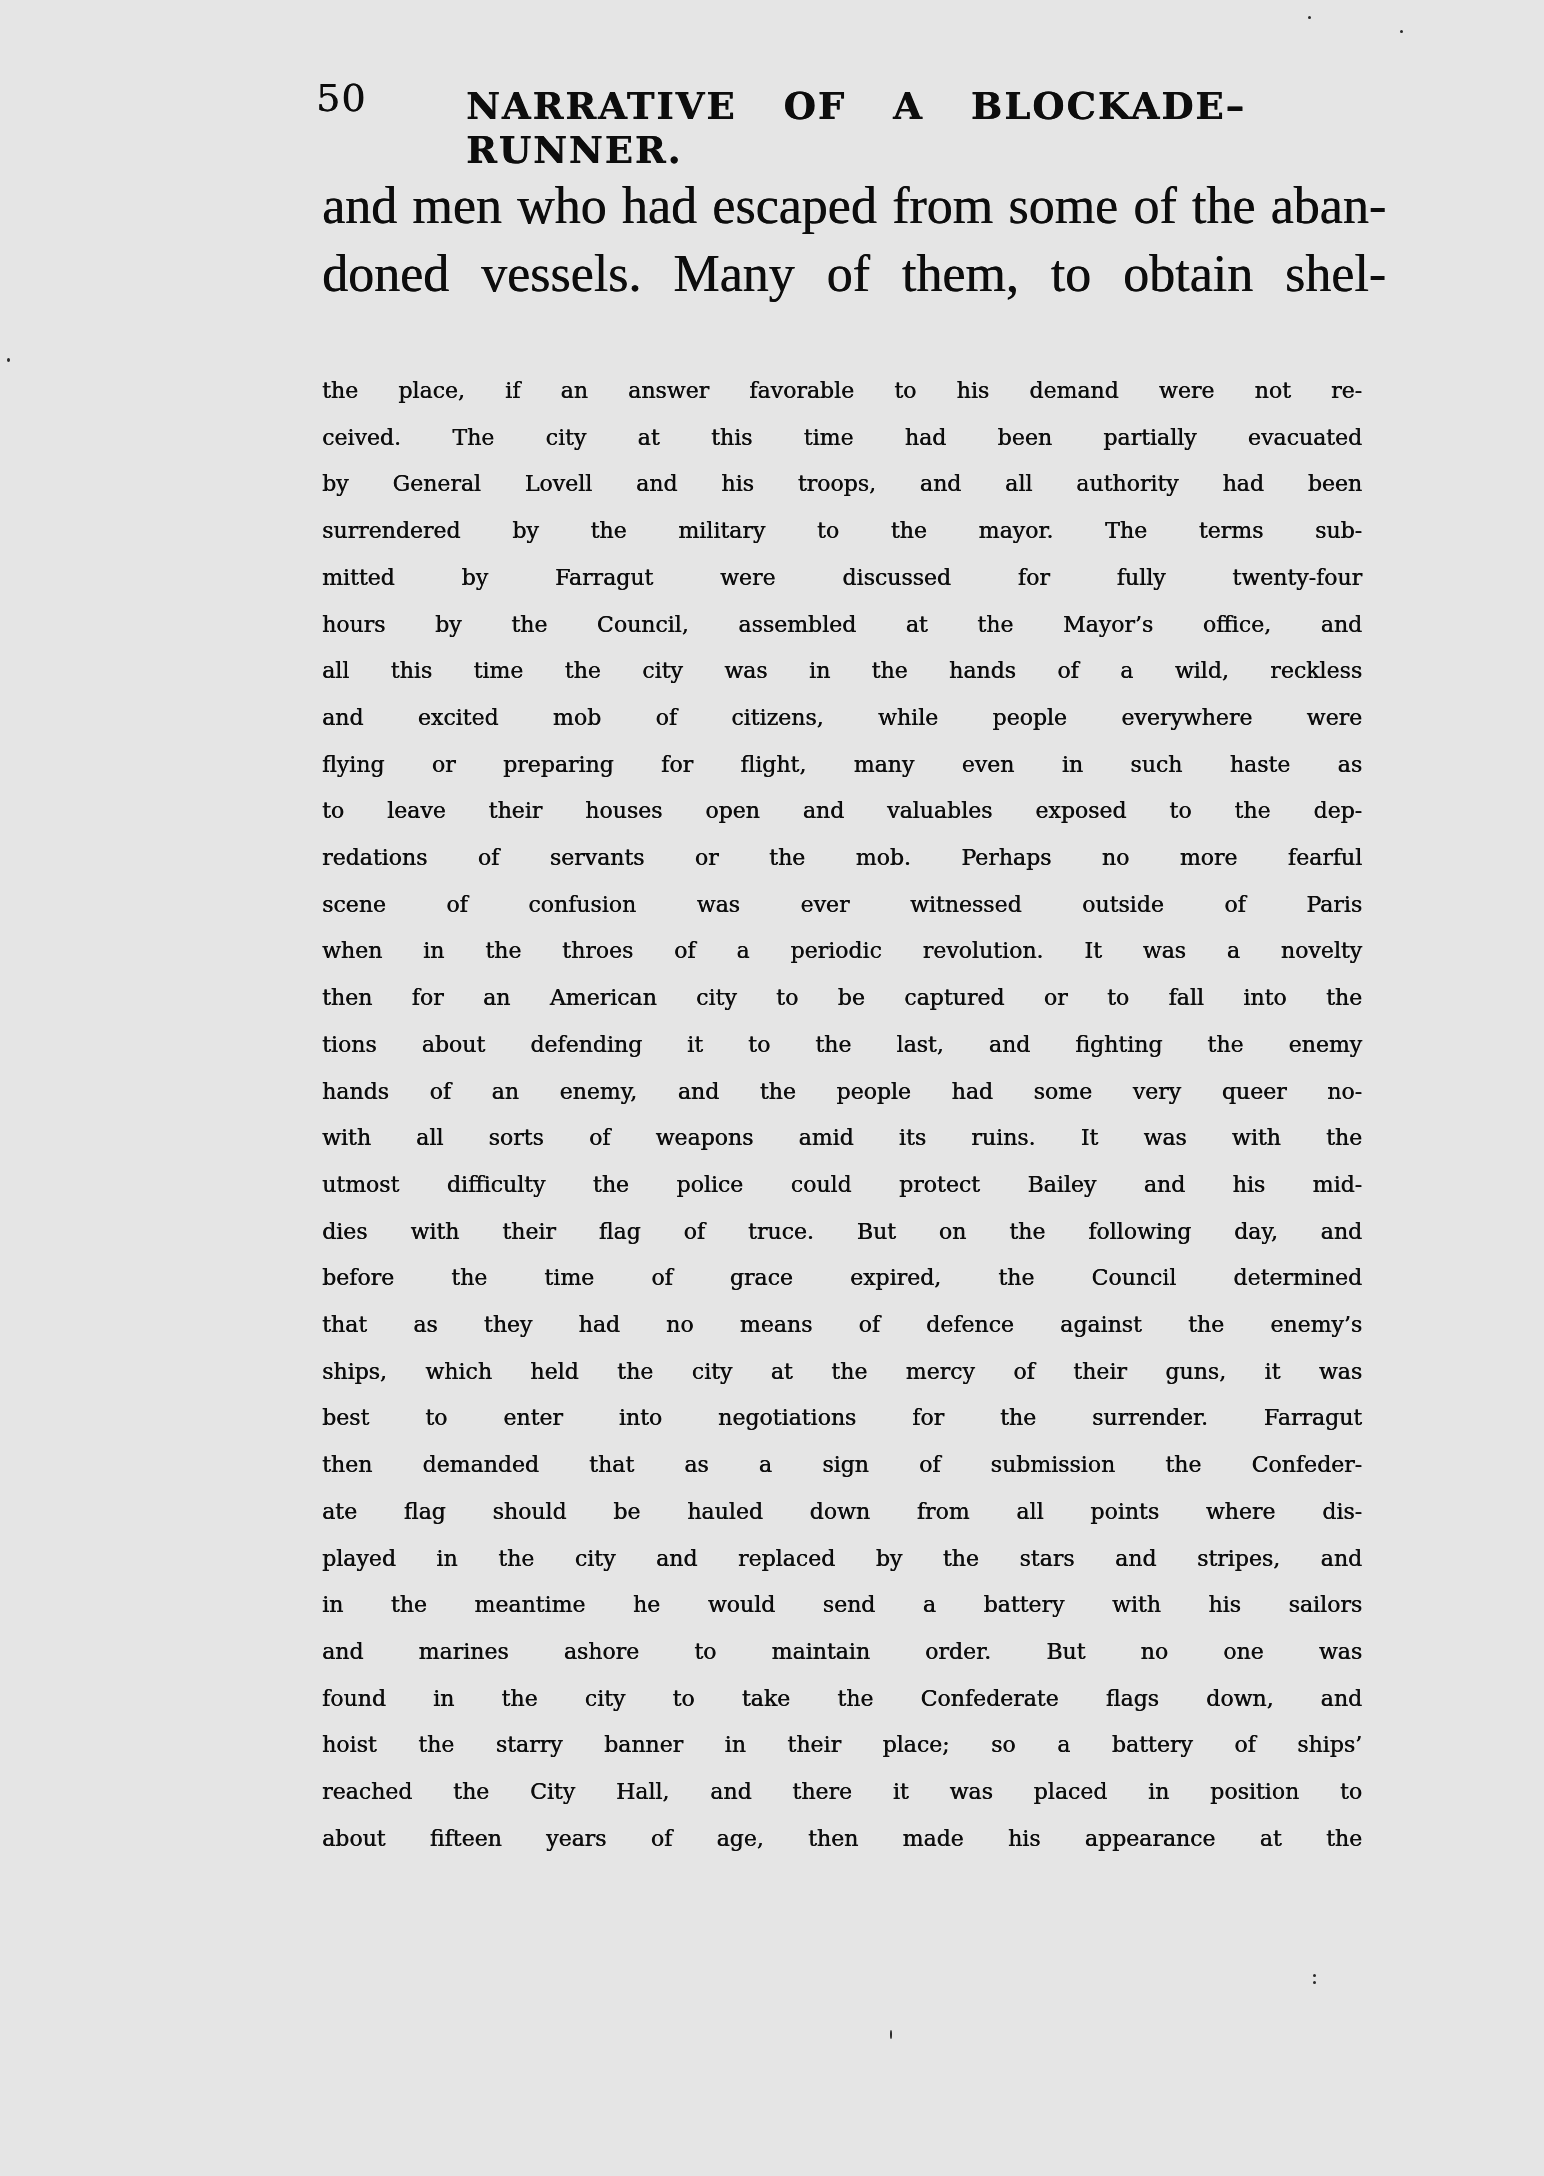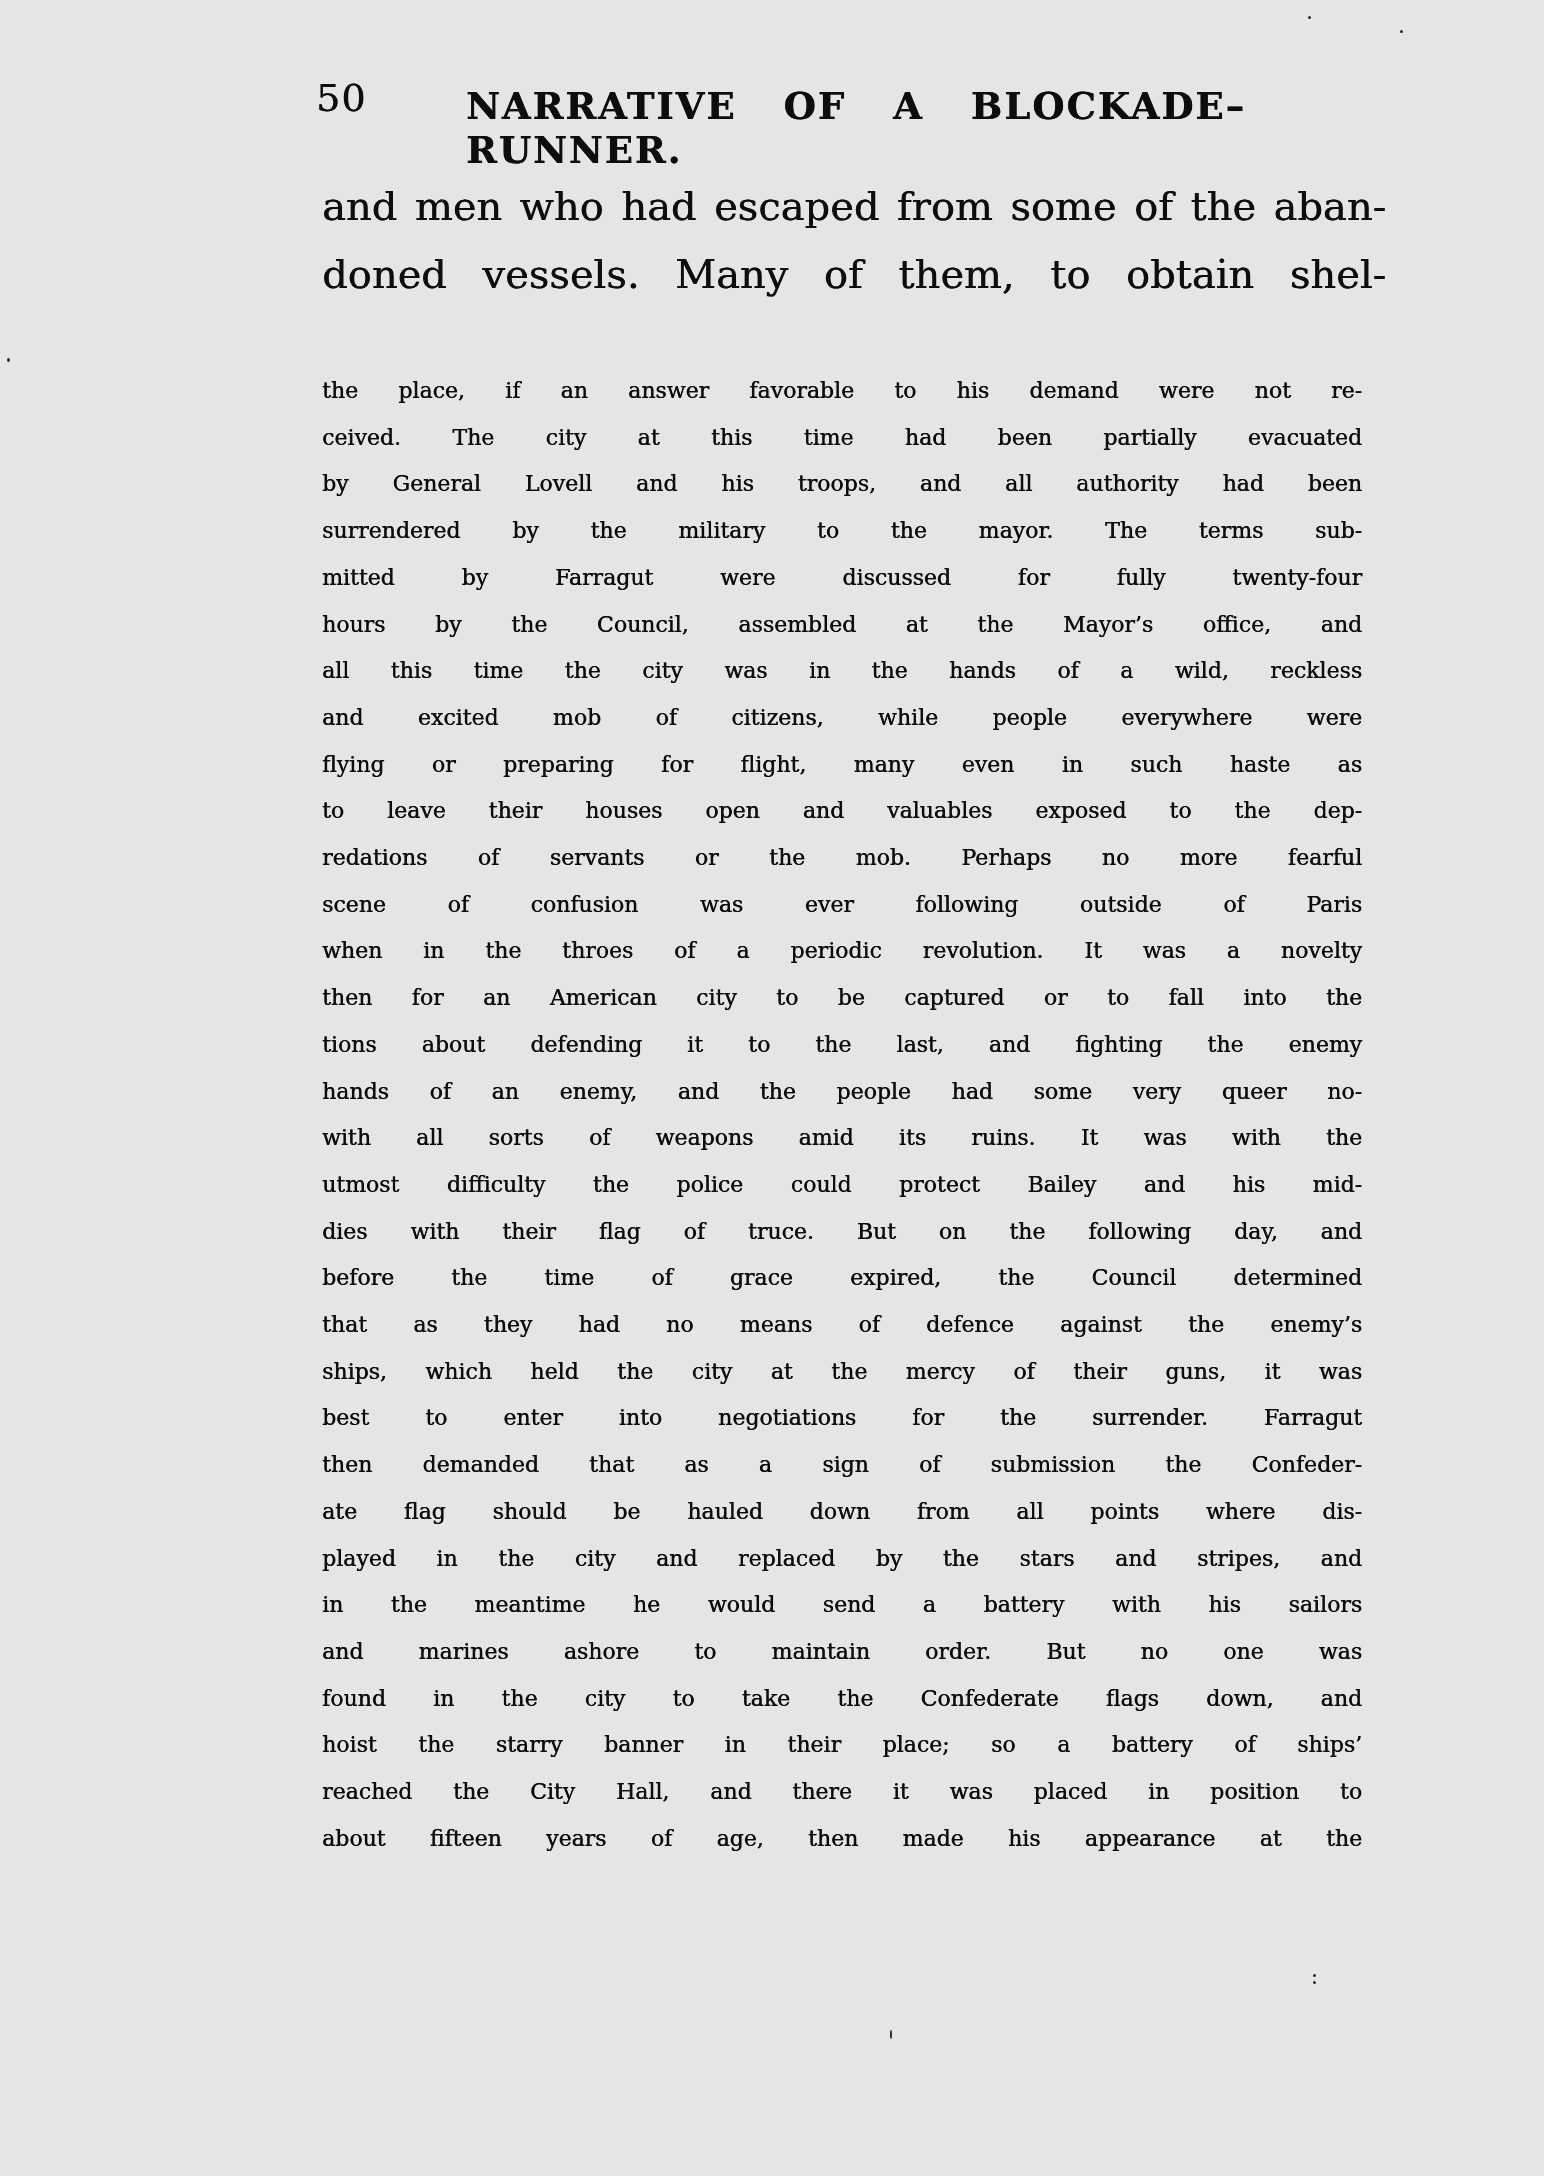--- a/index.html
+++ b/index.html
@@ -33,22 +33,23 @@
     font-weight: bold;
     letter-spacing: 2px;
     text-align: justify;
     text-align-last: justify;
   }
   .lead {
     position: absolute;
     left: 322px;
     top: 172px;
     width: 1064px;
-    font-size: 40px;
+    font-size: 52px;
     line-height: 68px;
+    font-family: Liberation Serif, serif;
   }
   .lead-line {
     text-align: justify;
     text-align-last: justify;
   }
   .bodytext {
     position: absolute;
     left: 322px;
     top: 368px;
     width: 1040px;
@@ -86,21 +87,21 @@
       <div class="body-line">ceived. The city at this time had been partially evacuated</div>
       <div class="body-line">by General Lovell and his troops, and all authority had been</div>
       <div class="body-line">surrendered by the military to the mayor. The terms sub-</div>
       <div class="body-line">mitted by Farragut were discussed for fully twenty-four</div>
       <div class="body-line">hours by the Council, assembled at the Mayor’s office, and</div>
       <div class="body-line">all this time the city was in the hands of a wild, reckless</div>
       <div class="body-line">and excited mob of citizens, while people everywhere were</div>
       <div class="body-line">flying or preparing for flight, many even in such haste as</div>
       <div class="body-line">to leave their houses open and valuables exposed to the dep-</div>
       <div class="body-line">redations of servants or the mob. Perhaps no more fearful</div>
-      <div class="body-line">scene of confusion was ever following outside of Paris</div>
+      <div class="body-line">scene of confusion was ever witnessed outside of Paris</div>
       <div class="body-line">when in the throes of a periodic revolution. It was a novelty</div>
       <div class="body-line">then for an American city to be captured or to fall into the</div>
       <div class="body-line">tions about defending it to the last, and fighting the enemy</div>
       <div class="body-line">hands of an enemy, and the people had some very queer no-</div>
       <div class="body-line">with all sorts of weapons amid its ruins. It was with the</div>
       <div class="body-line">utmost difficulty the police could protect Bailey and his mid-</div>
       <div class="body-line">dies with their flag of truce. But on the following day, and</div>
       <div class="body-line">before the time of grace expired, the Council determined</div>
       <div class="body-line">that as they had no means of defence against the enemy’s</div>
       <div class="body-line">ships, which held the city at the mercy of their guns, it was</div>

